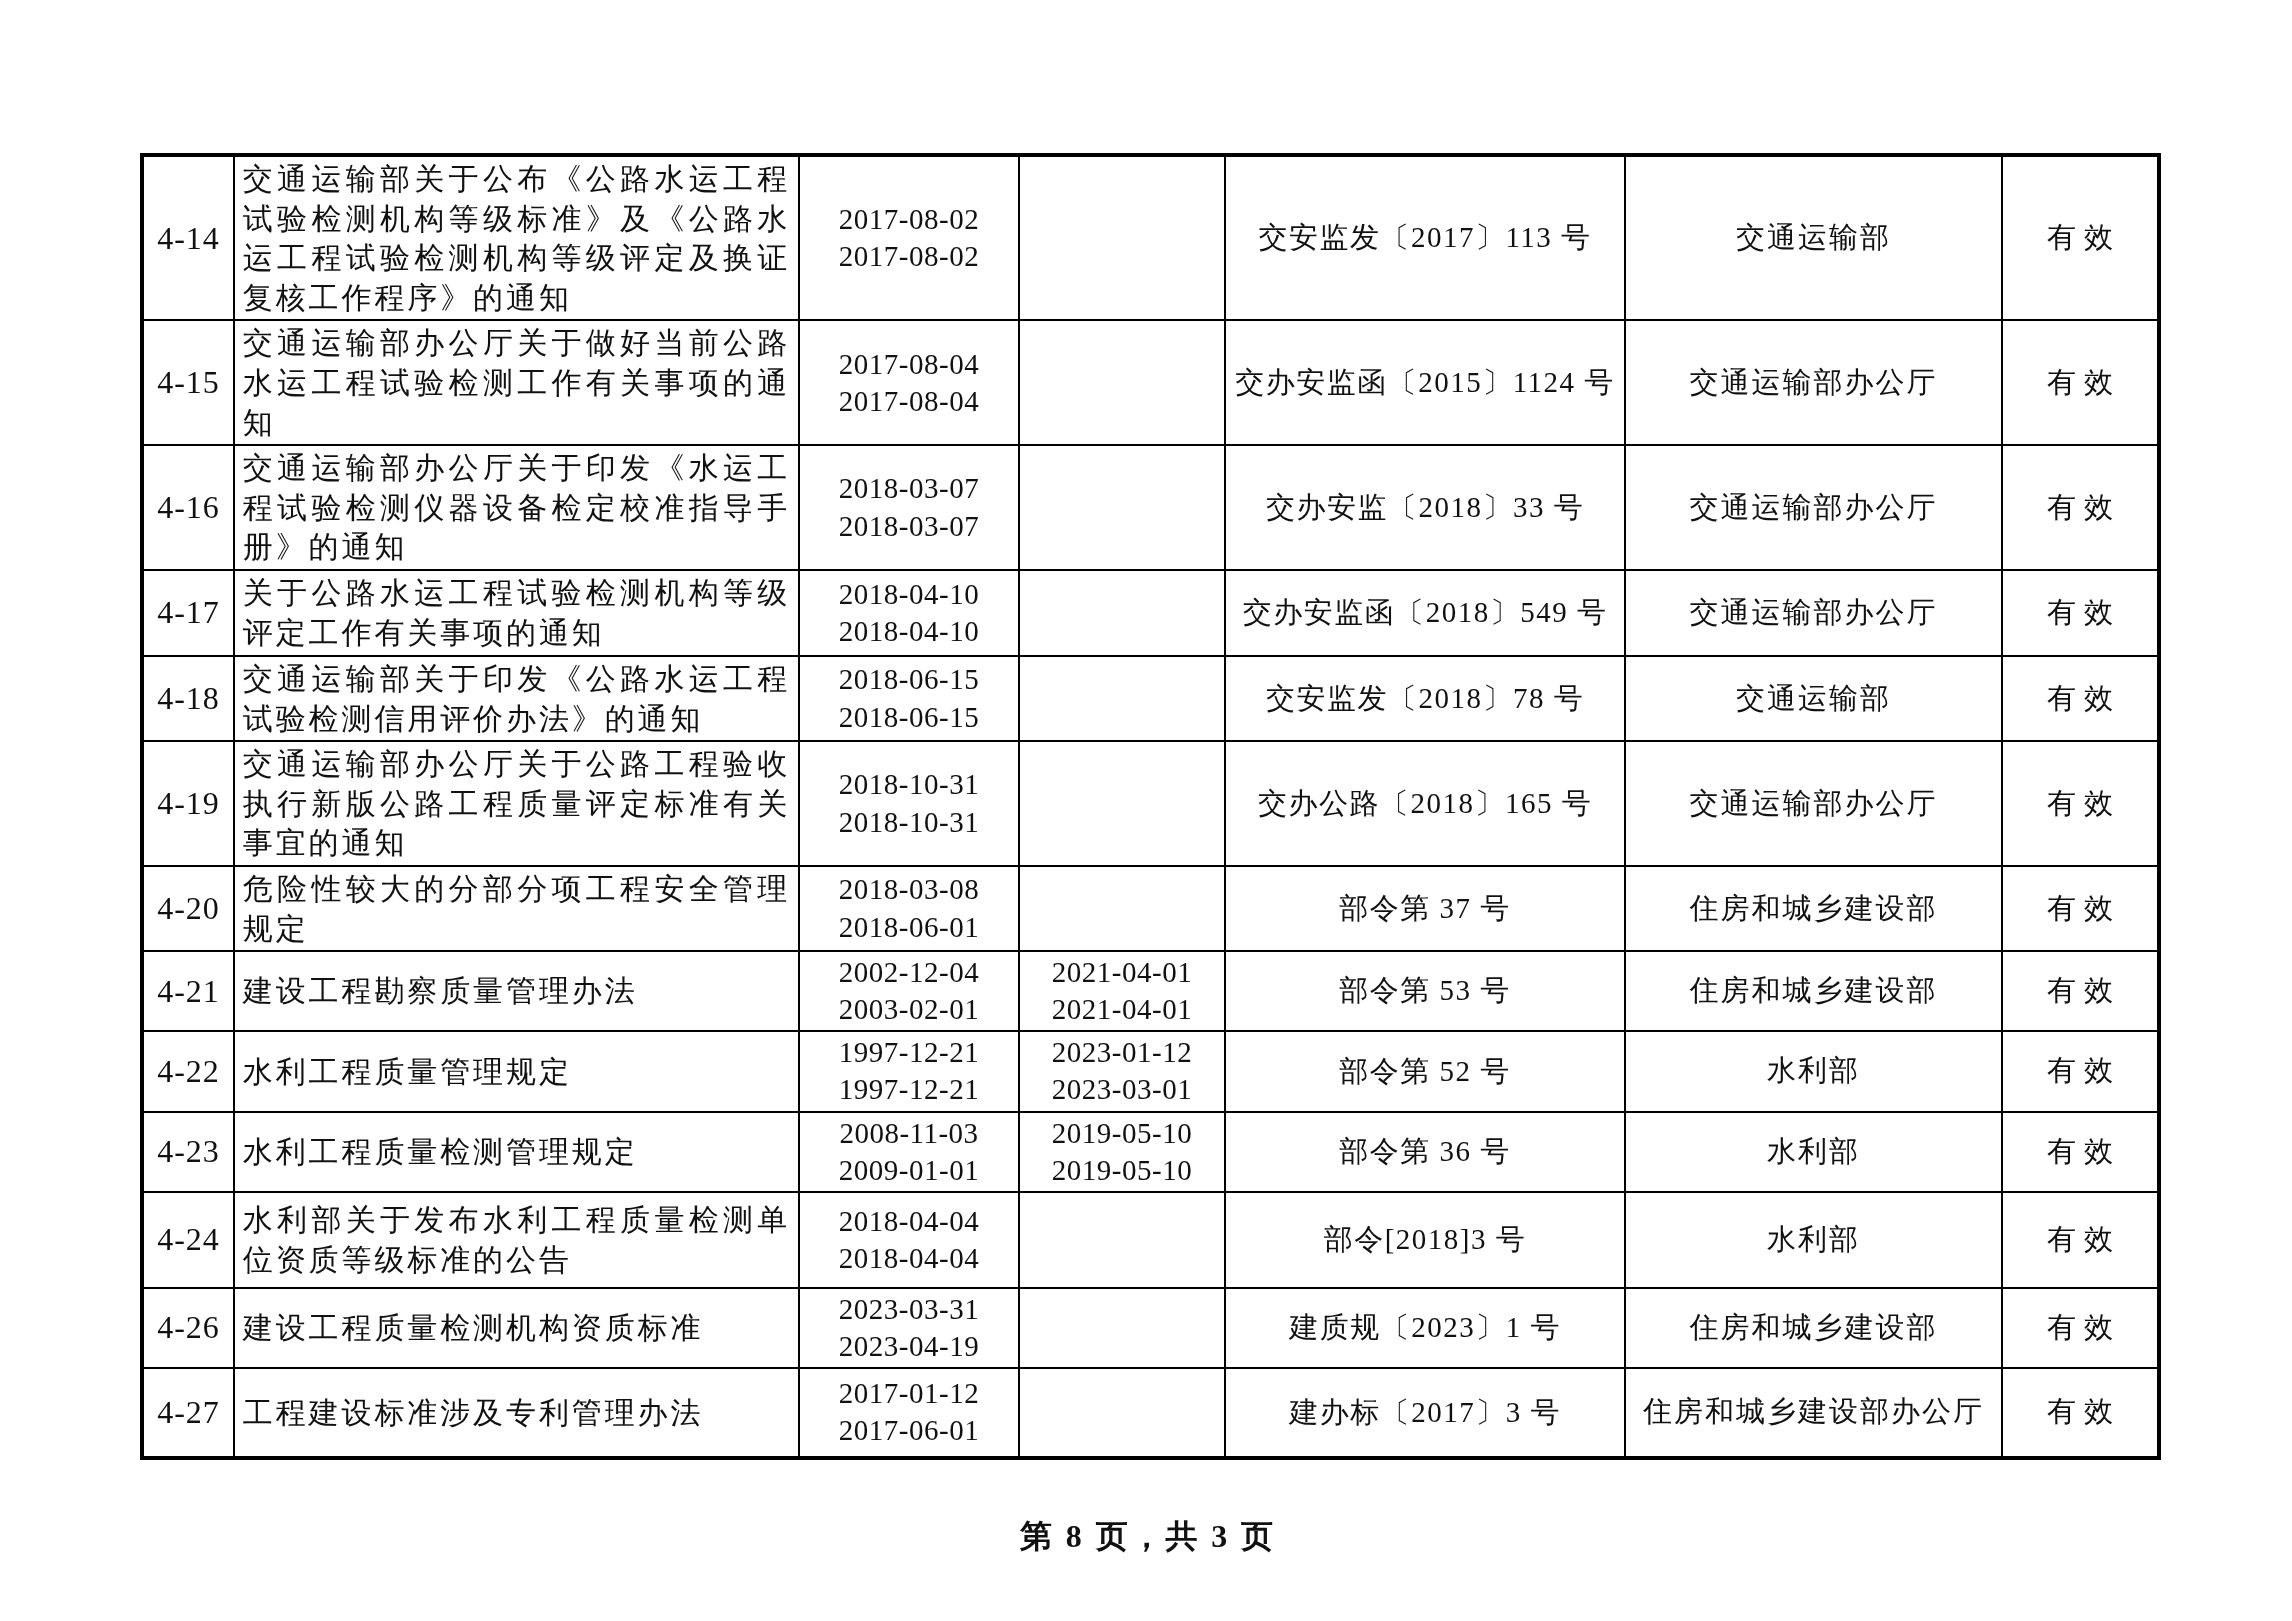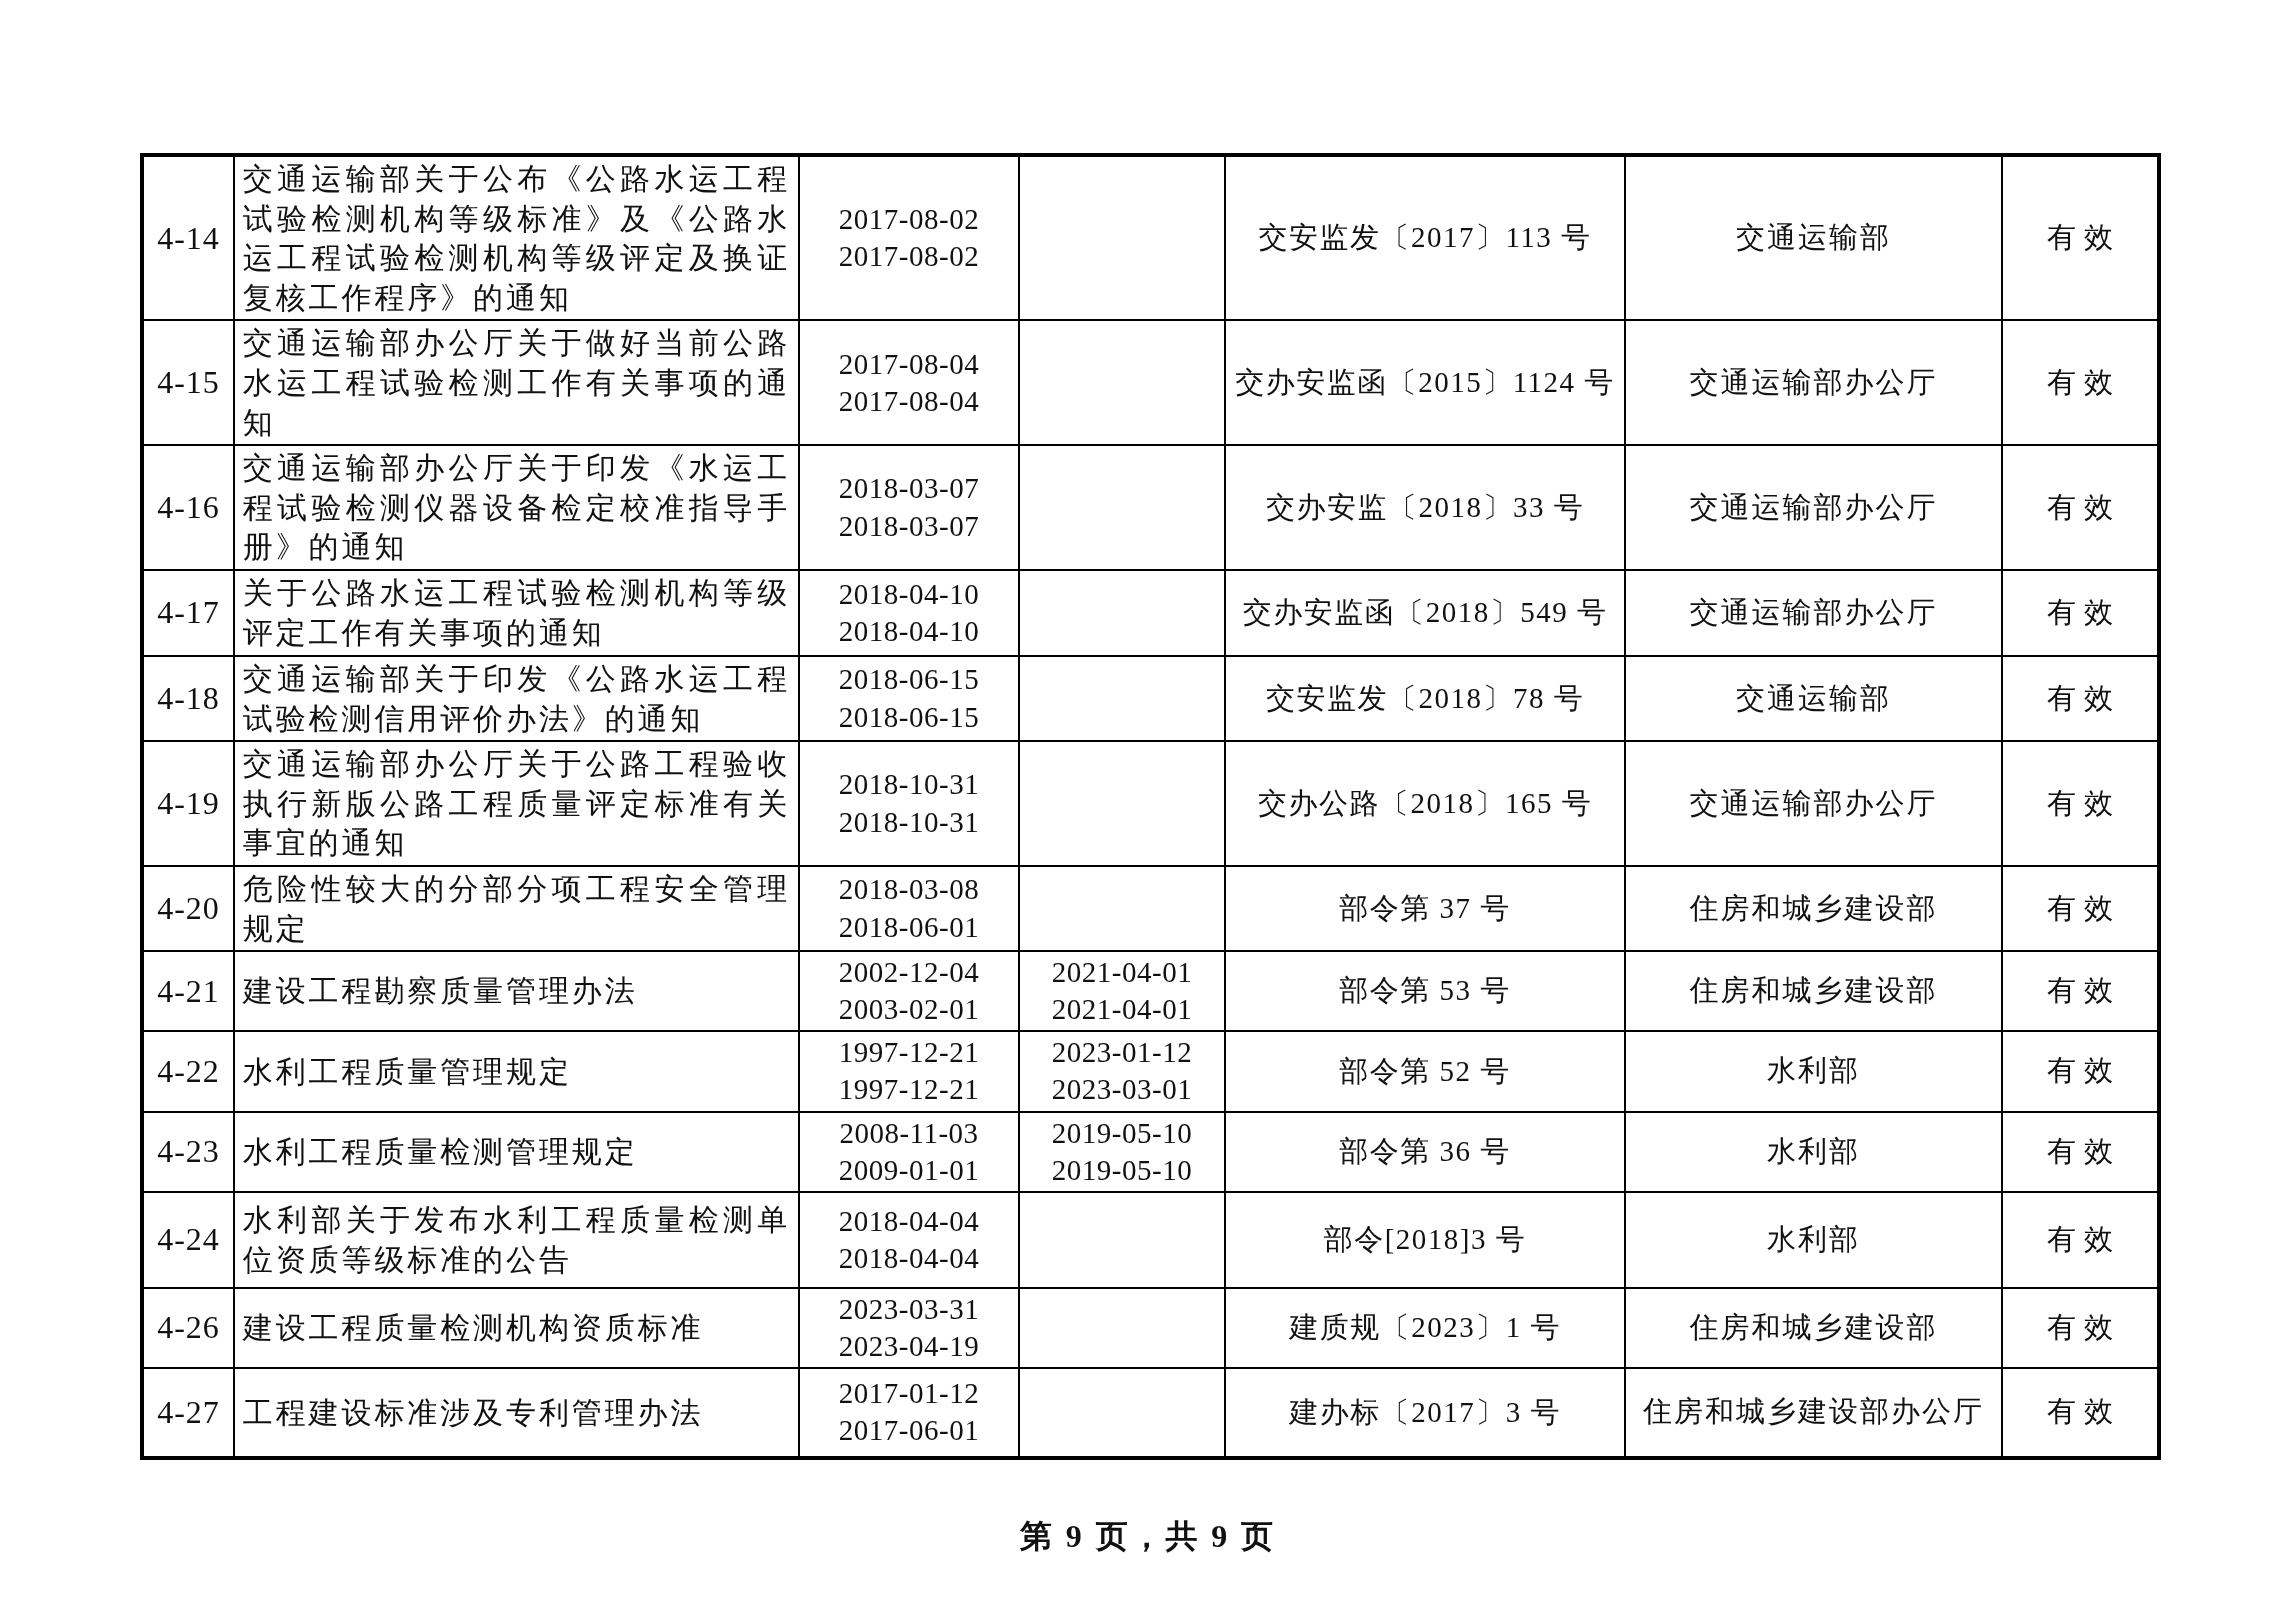--- a/index.html
+++ b/index.html
@@ -449,16 +449,16 @@
     <td class="issuer">
       <span>住房和城乡建设部办公厅</span>
     </td>
     <td class="status">
       <span>有效</span>
     </td>
   </tr>
 </tbody>
   </table>
 
-  <div class="footer">第 9 页，共 9 页</div>
+  <div class="footer">第 8 页，共 3 页</div>
 
 </div>
 
 
 </body></html>

